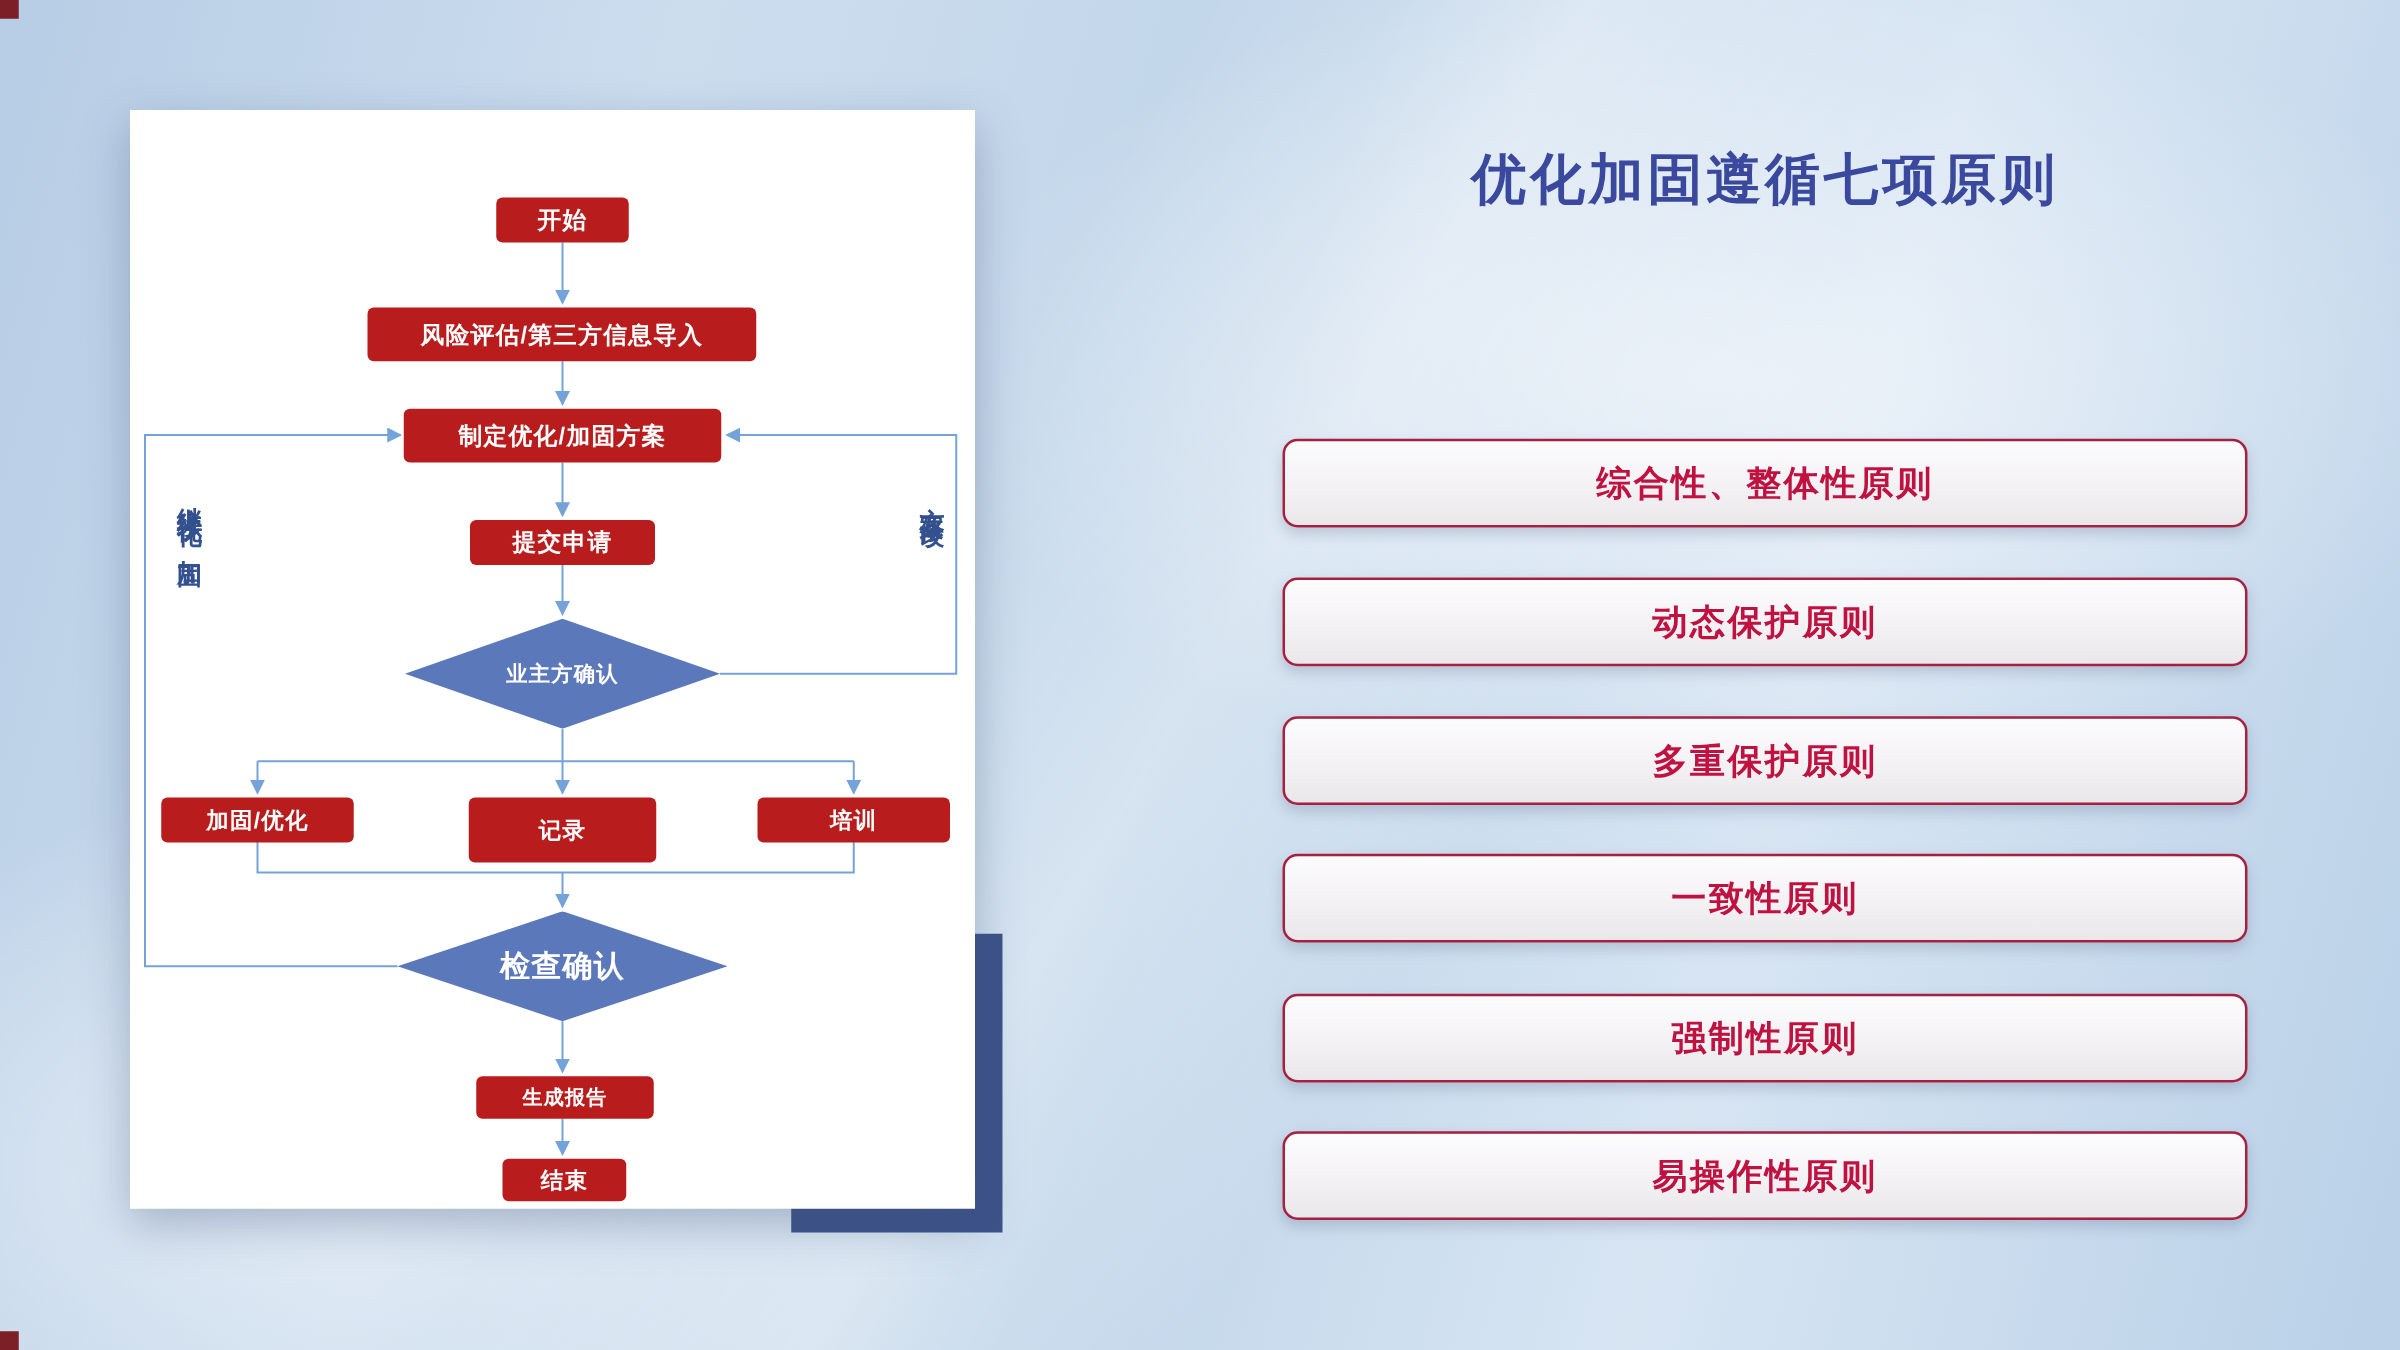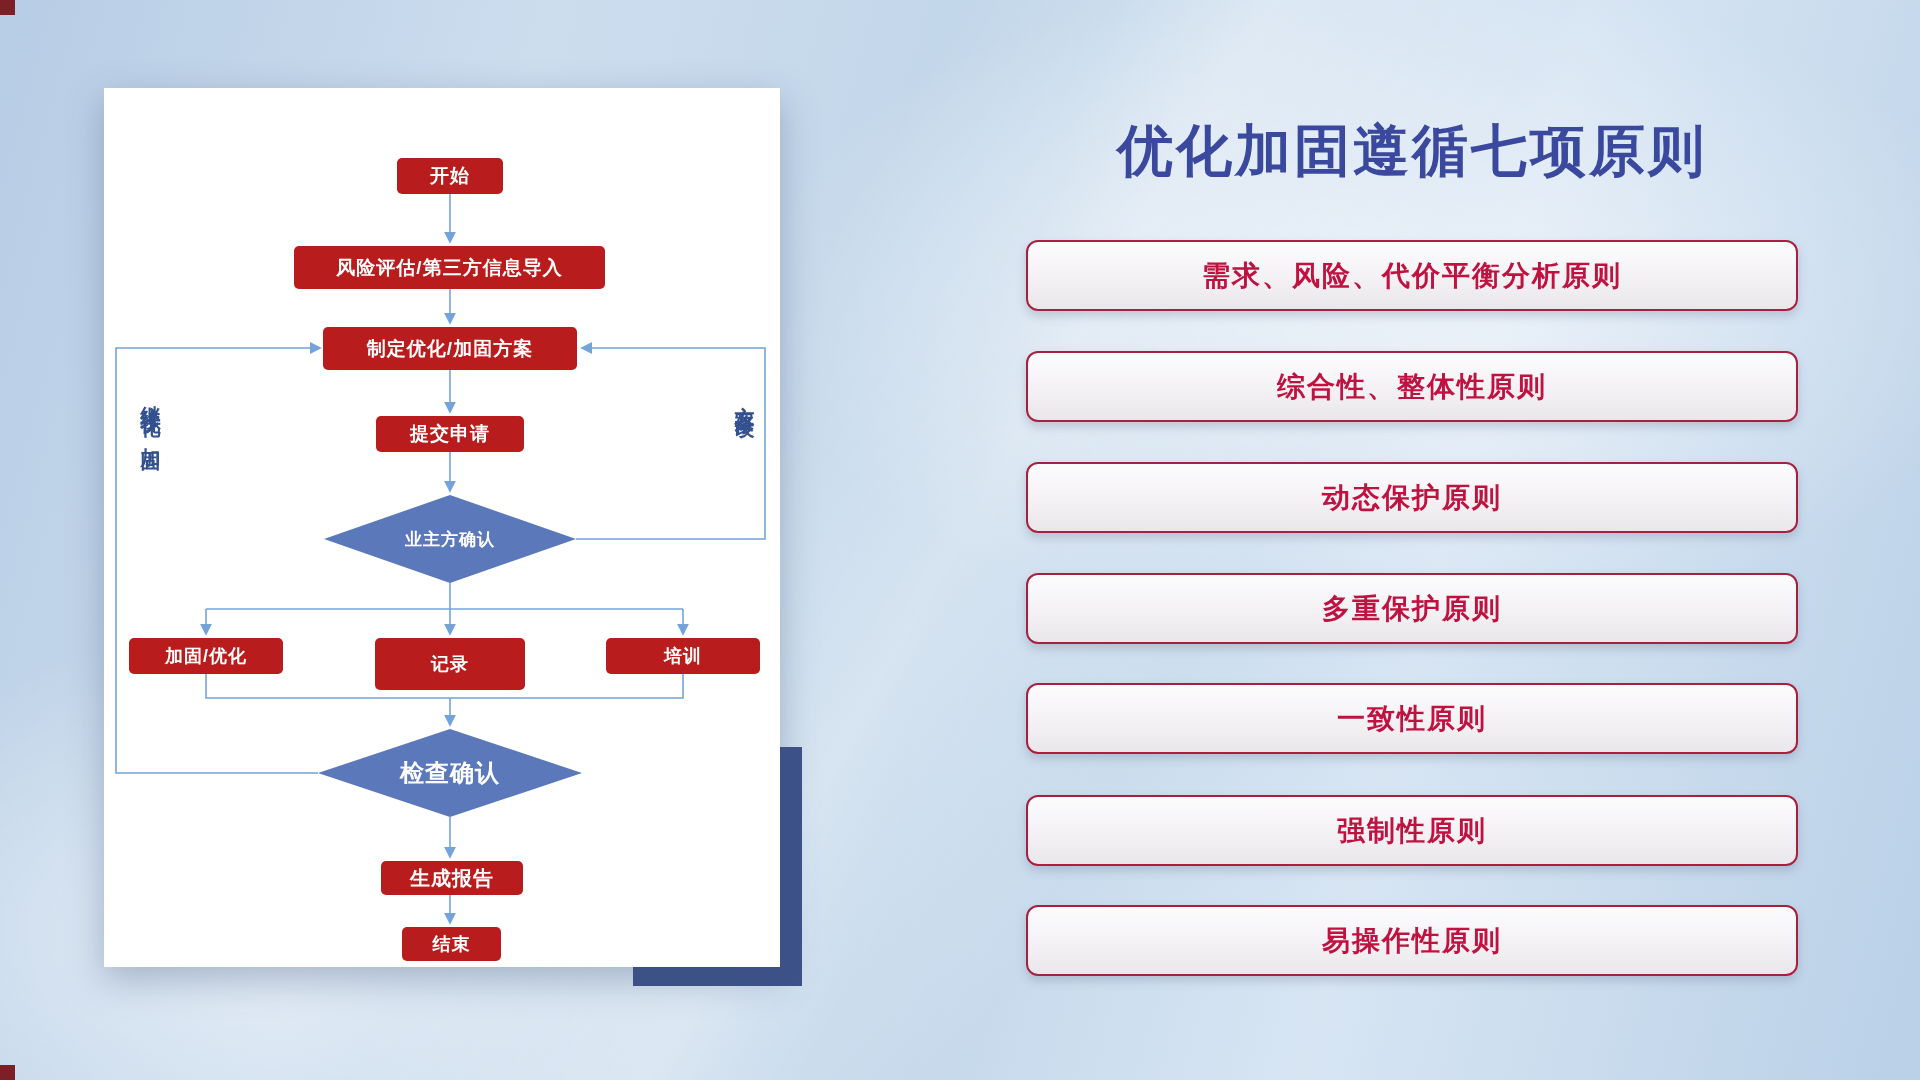--- a/index.html
+++ b/index.html
@@ -38,32 +38,32 @@
 
   .n-start   { left:293px; top:70px;  width:106px; height:36px; }
   .n-risk    { left:190px; top:158px; width:311px; height:43px; }
   .n-plan    { left:219px; top:239px; width:254px; height:43px; }
   .n-submit  { left:272px; top:328px; width:148px; height:36px; }
   .d-owner   { left:220px; top:407px; width:252px; height:88px; font-size:17px; }
   .n-reinf   { left:25px;  top:550px; width:154px; height:36px; font-size:18px; }
   .n-record  { left:271px; top:550px; width:150px; height:52px; font-size:18px; }
   .n-train   { left:502px; top:550px; width:154px; height:36px; font-size:18px; }
   .d-check   { left:214px; top:641px; width:264px; height:88px; font-size:24px; }
-  .n-report  { left:277px; top:773px; width:142px; height:34px; font-size:20px; }
+  .n-report  { left:277px; top:773px; width:142px; height:34px; font-size:16px; }
   .n-end     { left:298px; top:839px; width:99px;  height:34px; font-size:18px; }
 
   .vlabel { position:absolute; color:#33508f; font-weight:700; font-size:20px;
     writing-mode:vertical-lr; text-orientation:upright; letter-spacing:4px;
     line-height:22px; }
   .vl-left  { left:36px;  top:302px; height:250px; }
   .vl-right { left:630px; top:302px; height:170px; }
 
   
   .panel-title { position:absolute; left:1026px; top:114px; width:772px;
-    text-align:center; color:#3a499d; font-size:56px; font-weight:700;
+    text-align:center; color:#3a499d; font-size:44px; font-weight:700;
     letter-spacing:3px; }
   .principle { position:absolute; left:1026px; width:772px; height:71px;
     background:linear-gradient(180deg, #fdfcfd 0%, #f2f0f3 60%, #e9e7ea 100%);
     border:2px solid #a82040; border-radius:12px;
     box-shadow:0 5px 10px rgba(100,110,140,0.28);
     display:flex; align-items:center; justify-content:center;
     color:#c01240; font-size:28px; font-weight:600; letter-spacing:2px; }
 </style>
 </head>
 <body>
@@ -112,21 +112,20 @@
     <div class="fdiamond d-check">检查确认</div>
     <div class="fnode n-report">生成报告</div>
     <div class="fnode n-end">结束</div>
 
     <div class="vlabel vl-left">继续优化/加固</div>
     <div class="vlabel vl-right">方案修改</div>
   </div>
 
   <div class="panel-title">优化加固遵循七项原则</div>
 
-  <div class="principle" style="top:240px">需求、风险、代价平衡分析原则</div>
   <div class="principle" style="top:351px">综合性、整体性原则</div>
   <div class="principle" style="top:462px">动态保护原则</div>
   <div class="principle" style="top:573px">多重保护原则</div>
   <div class="principle" style="top:683px">一致性原则</div>
   <div class="principle" style="top:795px">强制性原则</div>
   <div class="principle" style="top:905px">易操作性原则</div>
 
 </div>
 
 </body></html>

